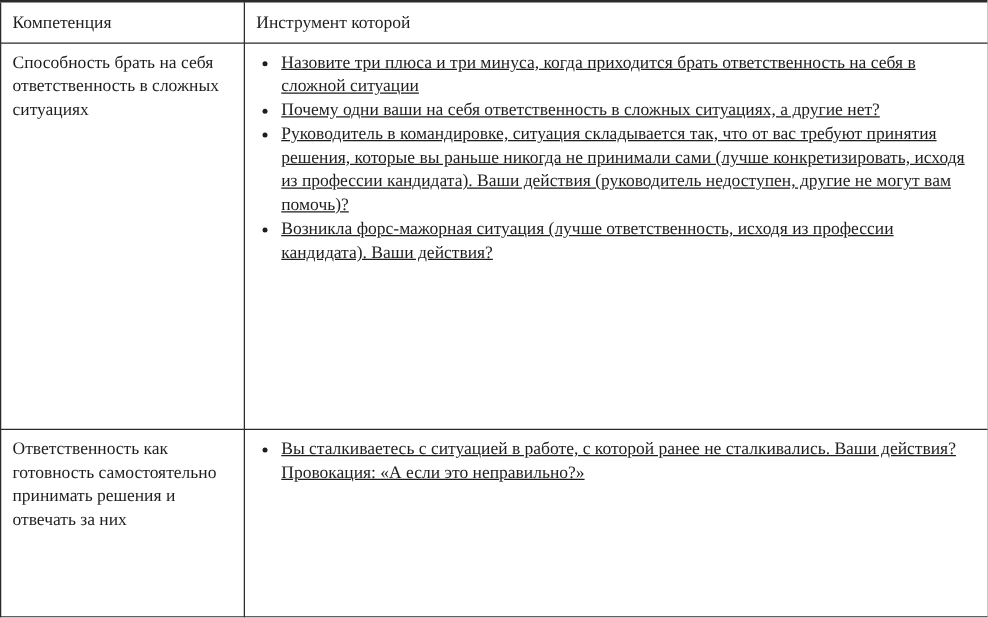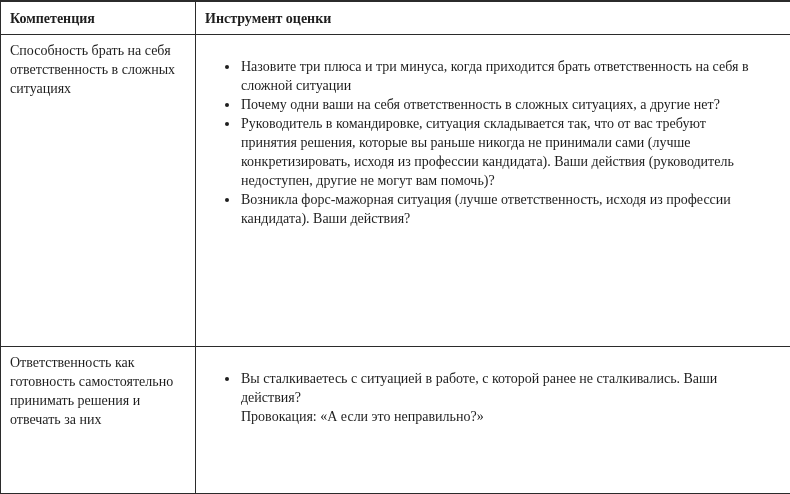--- a/index.html
+++ b/index.html
@@ -26,53 +26,54 @@
   th, td {
     border: 1px solid #2b2b2b;
     vertical-align: top;
     text-align: left;
     padding: 6px 10px 6px 9px;
     font-size: 14px;
     line-height: 19px;
     overflow: hidden;
   }
   th {
-    font-weight: bold;
+    font-weight: normal;
     padding-top: 7px;
     padding-bottom: 6px;
     margin-top: 40px;
   }
   tr.row-header    { height: 31px; }
   tr.row-1, tr.row-2 { height: 62px; }
   tr.row-3 { height: 80px; }
   tr.row-4 { height: 178px; padding-left: 16px; }
   tr.row-5 { height: 81px; }
   ul.tool-bullets {
-    margin: 16px;
+    margin: 0;
     padding: 0 0 0 19px;
     list-style-type: disc;
+    text-decoration: underline;
   }
   ul.tool-bullets li {
     padding-left: 1px;
     white-space: pre-line;
   }
   .cell-text { white-space: pre-line; }
 </style>
 </head>
 <body>
 
 <table class="assessment-table">
   <colgroup>
     <col class="col-competence">
     <col class="col-tool">
   </colgroup>
   <thead>
     <tr class="row-header">
       <th>Компетенция</th>
-      <th>Инструмент оценки</th>
+      <th>Инструмент которой</th>
     </tr>
   </thead>
   <tbody>
     <tr class="row-4">
       <td>
         <span class="cell-text">Способность брать на себя ответственность в сложных ситуациях</span>
       </td>
       <td>
         <ul class="tool-bullets">
           <li>Назовите три плюса и три минуса, когда приходится брать ответственность на себя в сложной ситуации</li>

